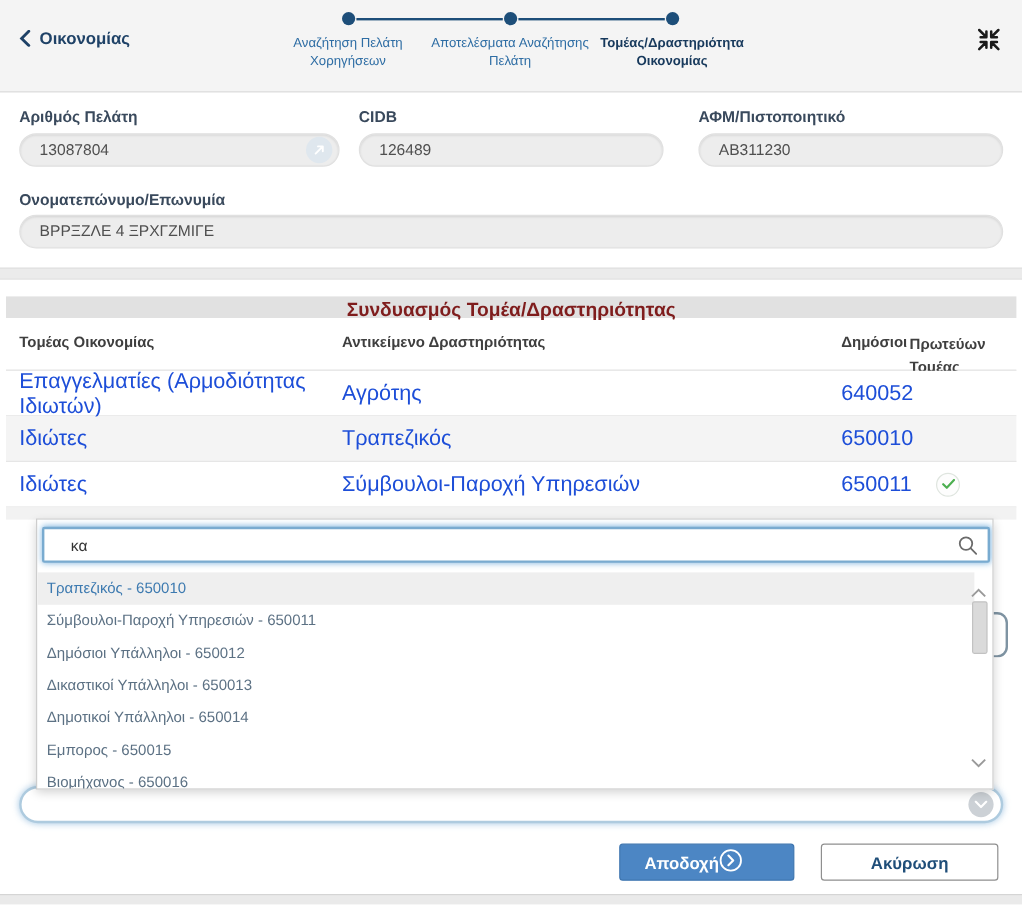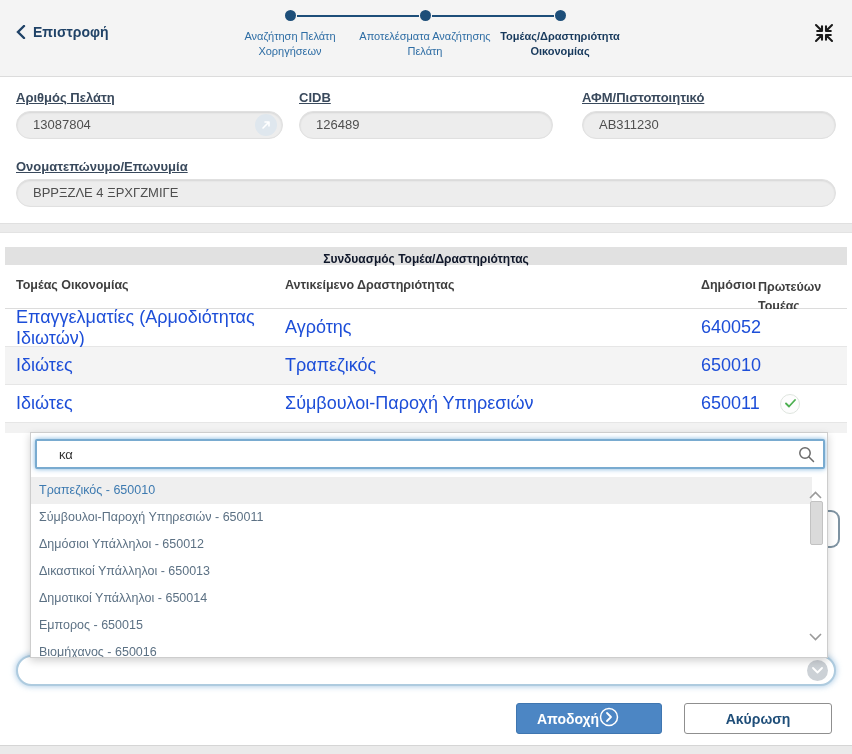--- a/index.html
+++ b/index.html
@@ -18,37 +18,37 @@
   .line2 { left:432px; width:122px; }
   .step-dot { position:absolute; top:10px; width:11px; height:11px; border-radius:50%; background:#1d4e79; }
   .dot1 { left:285px; } .dot2 { left:420px; } .dot3 { left:555px; }
   .step-label { position:absolute; top:29px; width:150px; text-align:center;
                 font-size:11px; line-height:1.4; color:#2e6da4; }
   .lbl1 { left:215px; } .lbl2 { left:350px; } .lbl3 { left:485px; font-weight:bold; color:#17395c; }
   .collapse-btn { position:absolute; right:14px; top:20px; width:28px; height:28px;
                   background:none; border:none; cursor:pointer; }
 
   
-  .field-label { position:absolute; font-size:13px; font-weight:bold; color:#39495c;text-decoration:underline; }
+  .field-label { position:absolute; font-size:13px; font-weight:bold; color:#39495c; }
   .pill-input { position:absolute; height:28px; background:#ededed; border:1px solid #e0e0e0;
                 border-radius:14px; box-shadow:inset 0 1px 2px rgba(0,0,0,0.10);
                 font-size:13px; color:#4f4f4f; line-height:26px; padding-left:16px; }
   .fl1 { left:16px; top:90px; }  .fi1 { left:16px; top:111px; width:267px; }
   .fl2 { left:299px; top:90px; } .fi2 { left:299px; top:111px; width:254px; }
   .fl3 { left:582px; top:90px; } .fi3 { left:582px; top:111px; width:254px; }
   .fl4 { left:16px; top:159px; } .fi4 { left:16px; top:179px; width:820px; }
   .field-action { position:absolute; right:5px; top:2px; width:22px; height:22px; border-radius:50%;
                   background:#dfe7ee; display:flex; align-items:center; justify-content:center; cursor:pointer; }
 
   .section-band { position:absolute; left:0; top:223px; width:852px; height:10px;
                   background:#ebebeb; border-top:1px solid #e0e0e0; border-bottom:1px solid #e3e3e3; }
 
   
   .tbl-title { position:absolute; left:5px; right:5px; top:247px; height:18px; background:#e1e1e1;
-               font-size:12px; font-weight:bold; color:#0f172a; text-align:center; line-height:24px; }
+               font-size:16px; font-weight:bold; color:#7f1d1d; text-align:center; line-height:24px; }
   .tbl-head { position:absolute; left:5px; right:5px; top:271px; height:38px; background:#fff;
               border-bottom:1px solid #dcdcdc; font-size:12.5px; font-weight:bold; color:#3f3f3f; }
   .tbl-row { position:absolute; left:5px; right:5px; height:38px; border-bottom:1px solid #e6e6e6;
              font-size:18px; color:#1d4ed8; }
   .r1 { top:309px; background:#fff; }
   .r2 { top:347px; background:#f4f4f4; }
   .r3 { top:385px; background:#fff; }
   .r4strip { position:absolute; left:5px; right:5px; top:423px; height:10px; background:#f2f2f2; }
   .c1 { position:absolute; left:11px; width:262px; top:0; bottom:0; display:flex; align-items:center; }
   .c2 { position:absolute; left:280px; width:395px; top:0; bottom:0; display:flex; align-items:center; }
@@ -105,21 +105,21 @@
 
 <div class="screen">
 
   <header class="topbar">
     <div class="back">
       <span>
         <svg width="10" height="14" viewBox="0 0 10 14">
             <path d="M8 1 L2 7 L8 13" fill="none" stroke="#1f4267" stroke-width="2.4" stroke-linecap="round"></path>
           </svg>
       </span>
-      <span>Επιστροφή</span>
+      <span>Οικονομίας</span>
     </div>
 
     <div class="stepper-line line1"></div>
     <div class="stepper-line line2"></div>
     <div class="step-dot dot1"></div>
     <div class="step-dot dot2"></div>
     <div class="step-dot dot3"></div>
     <div class="step-label lbl1">Αναζήτηση Πελάτη Χορηγήσεων</div>
     <div class="step-label lbl3">Τομέας/Δραστηριότητα Οικονομίας</div>
     <div class="step-label lbl2">Αποτελέσματα Αναζήτησης Πελάτη</div>

